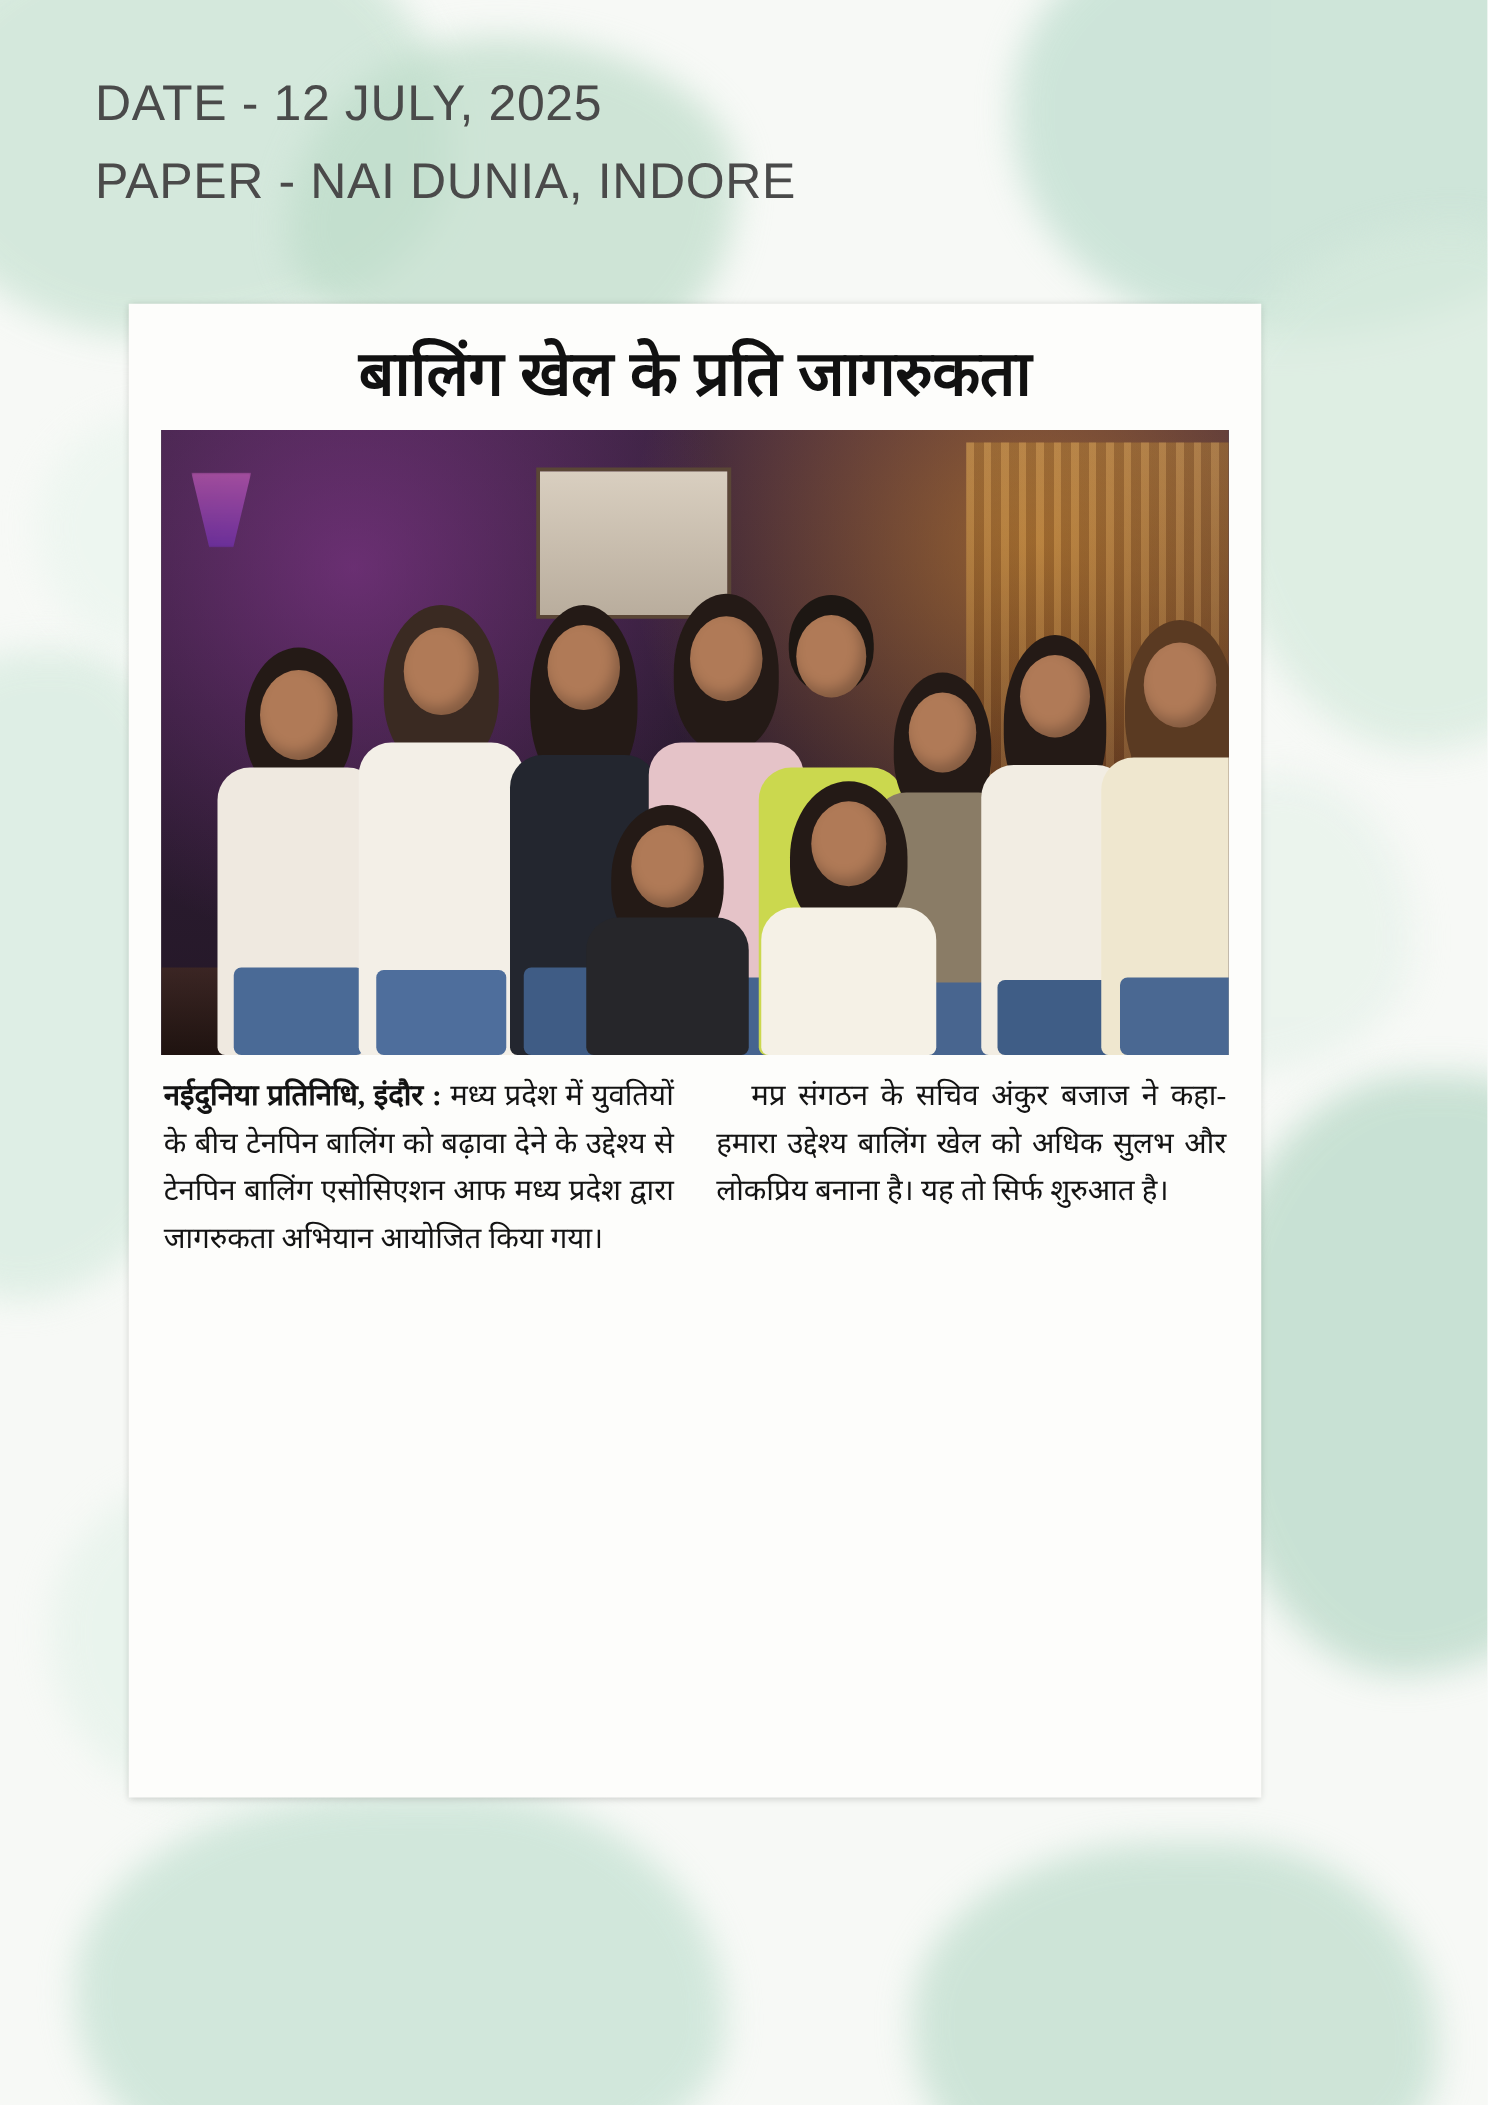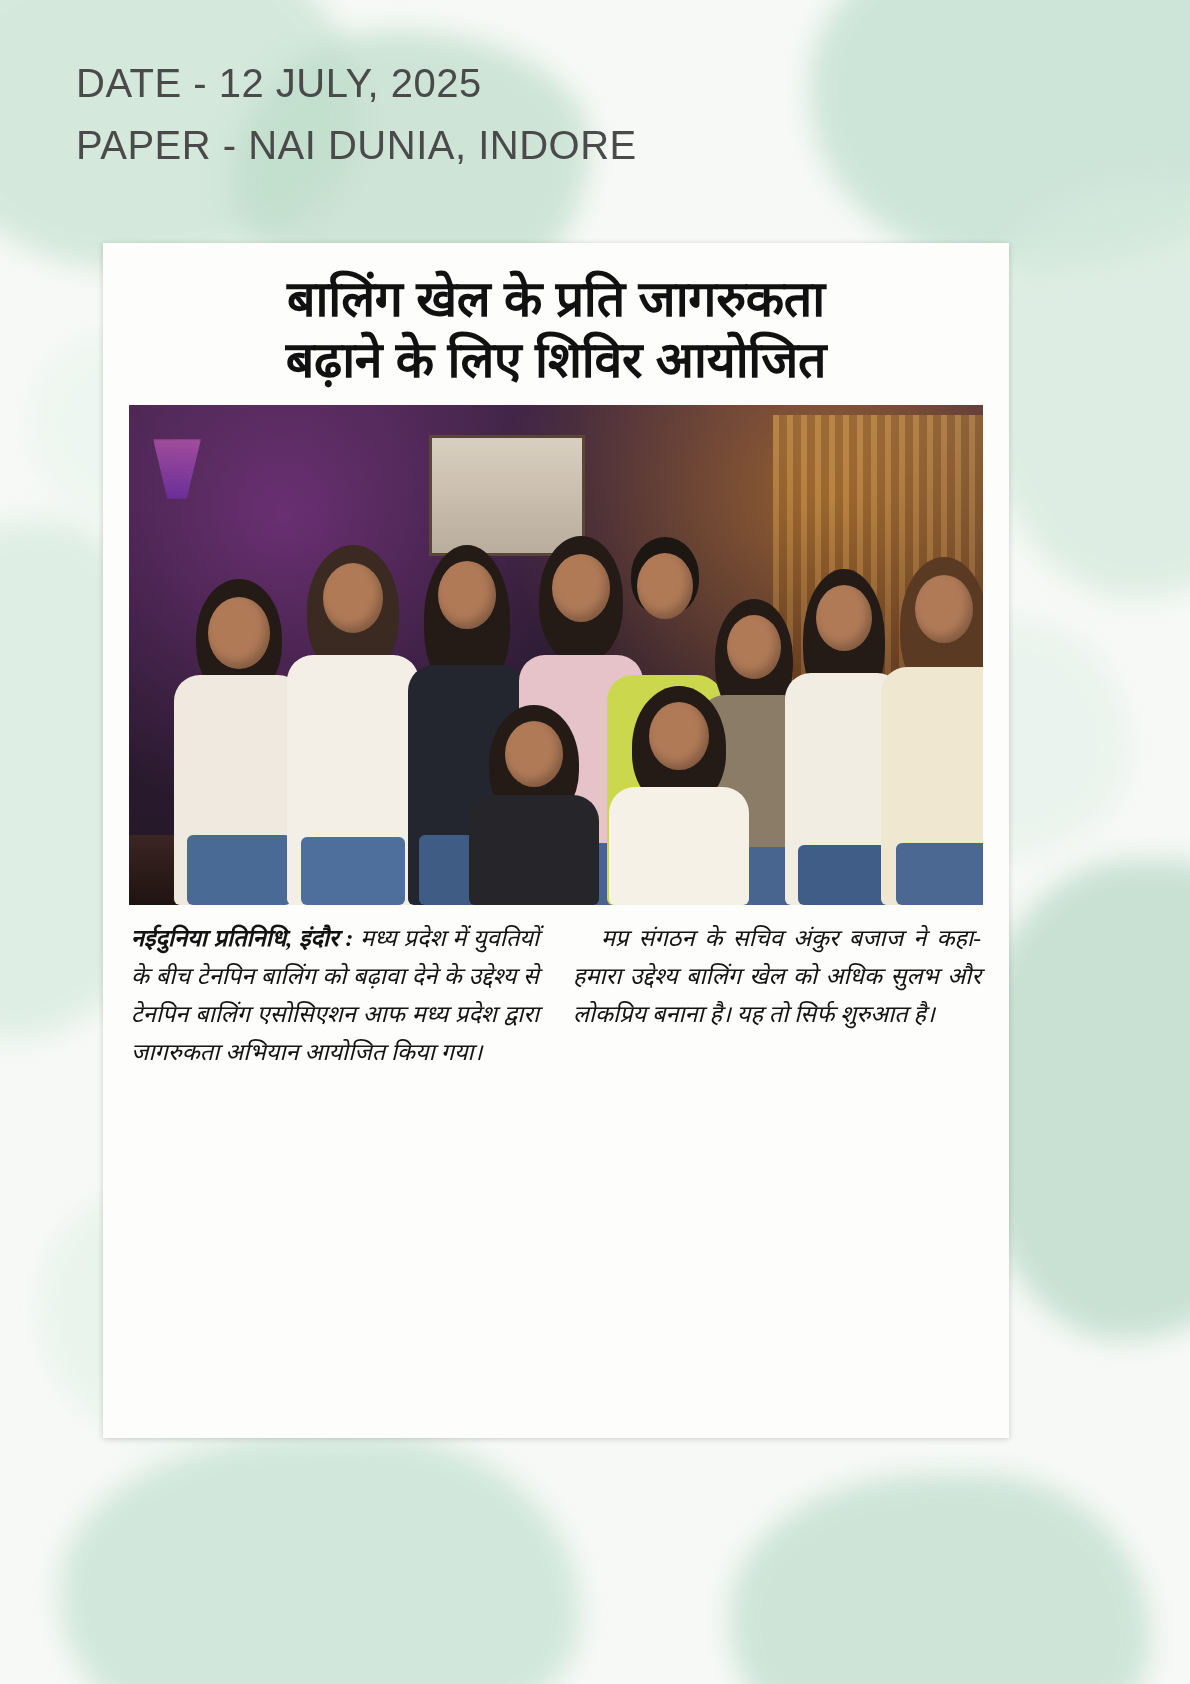--- a/index.html
+++ b/index.html
@@ -169,21 +169,20 @@
   .caption .dot {
     display: inline-block;
     width: 9px; height: 9px; border-radius: 50%;
     background: #222; margin: 0 6px 1px 8px;
   }
 
   .columns {
     display: flex;
     gap: 34px;
     margin: 14px 28px 0 28px;
-    font-style: italic;
   }
   .col {
     width: 50%;
     font-family: "Liberation Serif", serif;
     font-size: 23.5px;
     line-height: 1.62;
     color: #131313;
     text-align: justify;
     text-justify: inter-word;
   }
@@ -210,21 +209,20 @@
 
 <div class="header">
   <div class="line">DATE - 12 JULY, 2025</div>
   <div class="line">PAPER - NAI DUNIA, INDORE</div>
 </div>
 
 <div class="clipping">
 
   <div class="headline">
     <div class="hl">बालिंग खेल के प्रति जागरुकता</div>
-    <div class="hl">बढ़ाने के लिए शिविर आयोजित</div>
   </div>
 
   <div class="photo-wrap">
     <div class="photo-bg"></div>
     <div class="neon"></div>
     <div class="screen"></div>
     <div class="bar-right"></div>
     <div class="lane-strip"></div>
 
     <div class="person" style="left:45px;width:130px;height:330px;">

